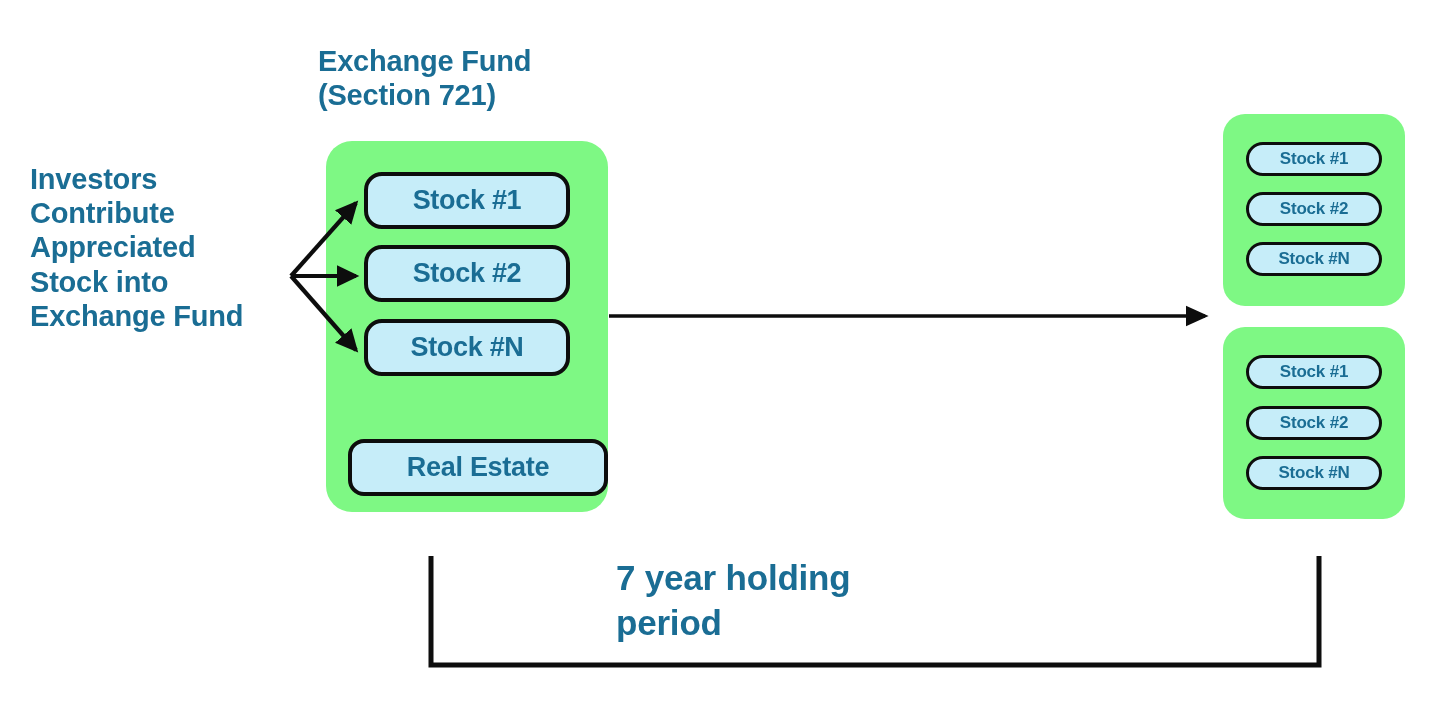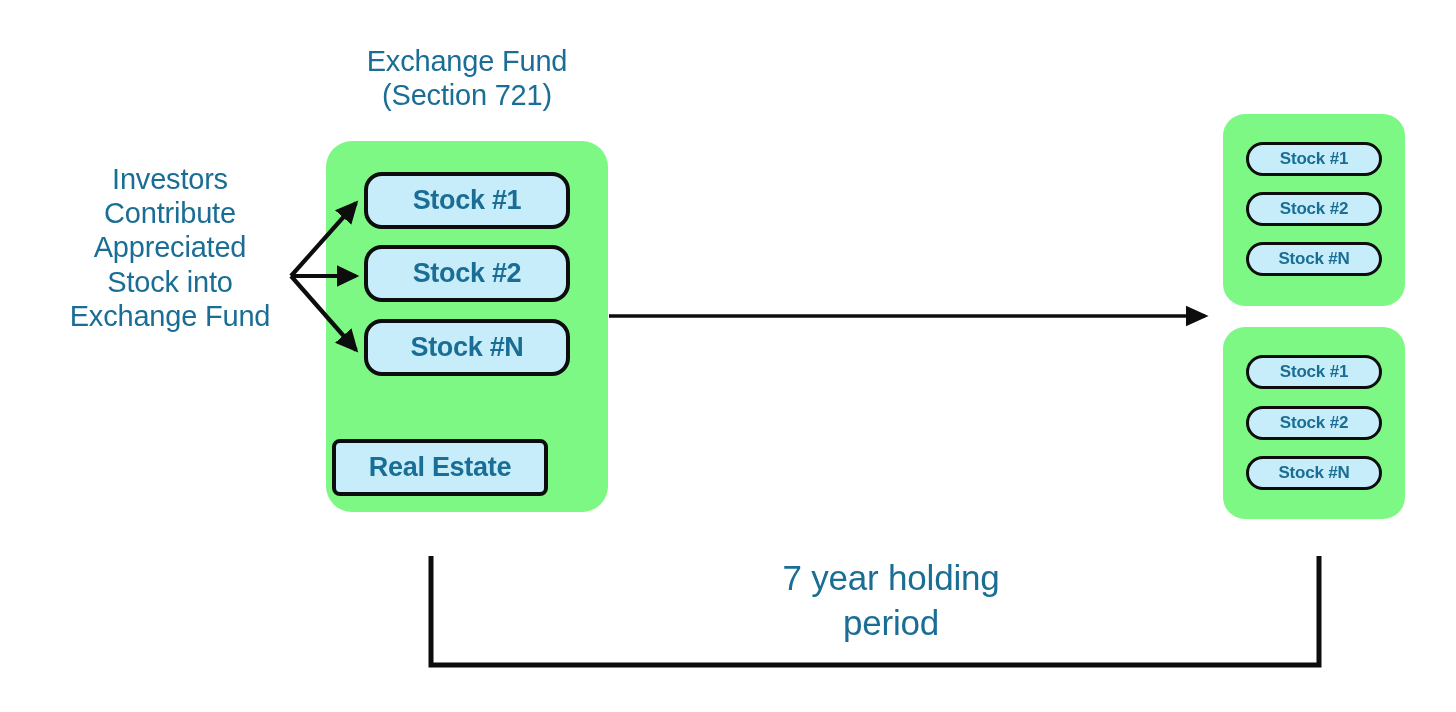--- a/index.html
+++ b/index.html
@@ -13,22 +13,21 @@
   #canvas {
     position: relative;
     width: 1456px;
     height: 712px;
     background: #ffffff;
     overflow: hidden;
   }
   .label {
     position: absolute;
     color: #1a6d94;
-    font-weight: normal;
-    text-align: center;
+    font-weight: bold;
     line-height: 1.18;
     white-space: pre-line;
     letter-spacing: -0.2px;
   }
 
   
   #fund-container {
     position: absolute;
     left: 326px;
     top: 141px;
@@ -48,22 +47,22 @@
     justify-content: center;
     color: #1a6d94;
     font-weight: bold;
     font-size: 27px;
     letter-spacing: -0.3px;
   }
   #fund-stock-1 { left: 364px; top: 172px;  width: 206px; height: 57px; }
   #fund-stock-2 { left: 364px; top: 245px;  width: 206px; height: 57px; }
   #fund-stock-n { left: 364px; top: 319px;  width: 206px; height: 57px; }
   #fund-real-estate {
-    left: 332px; top: 439px; width: 216px; height: 57px;
-    border-radius: 8px;
+    left: 348px; top: 439px; width: 260px; height: 57px;
+    border-radius: 16px;
   }
 
   
   .basket {
     position: absolute;
     left: 1223px;
     width: 182px;
     height: 192px;
     background: #7ef884;
     border-radius: 22px;
@@ -108,21 +107,21 @@
     width: 280px;
     font-size: 29px;
   }
   #receive-label {
     left: 786px;
     top: 123px;
     width: 306px;
     font-size: 25px;
   }
   #holding-label {
-    left: 600px;
+    left: 616px;
     top: 556px;
     width: 582px;
     font-size: 35px;
     line-height: 1.28;
   }
 
   
   #overlay {
     position: absolute;
     left: 0; top: 0;

